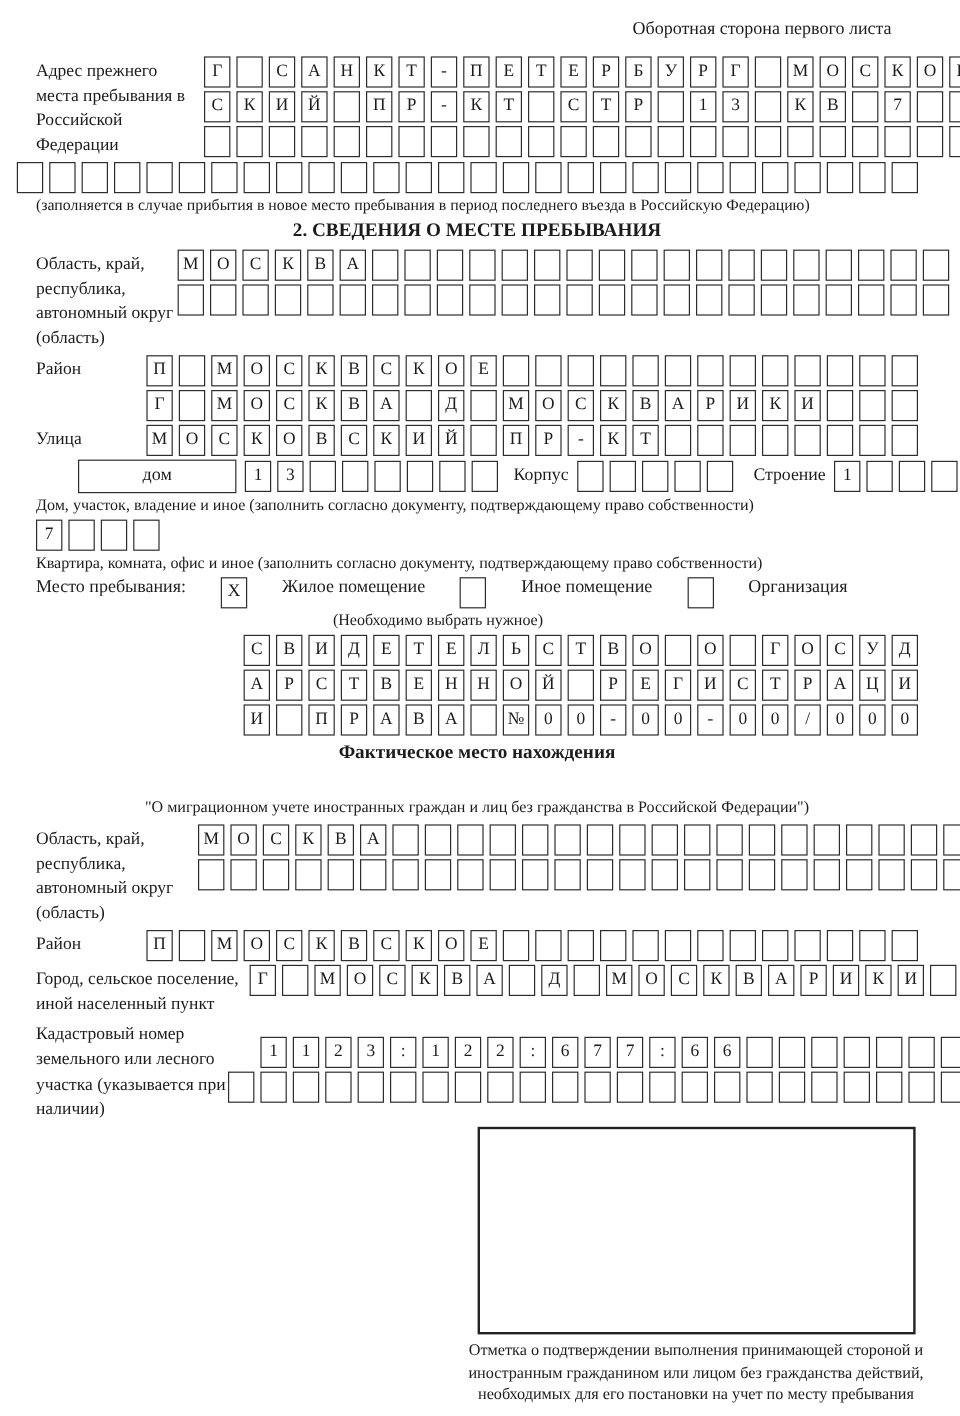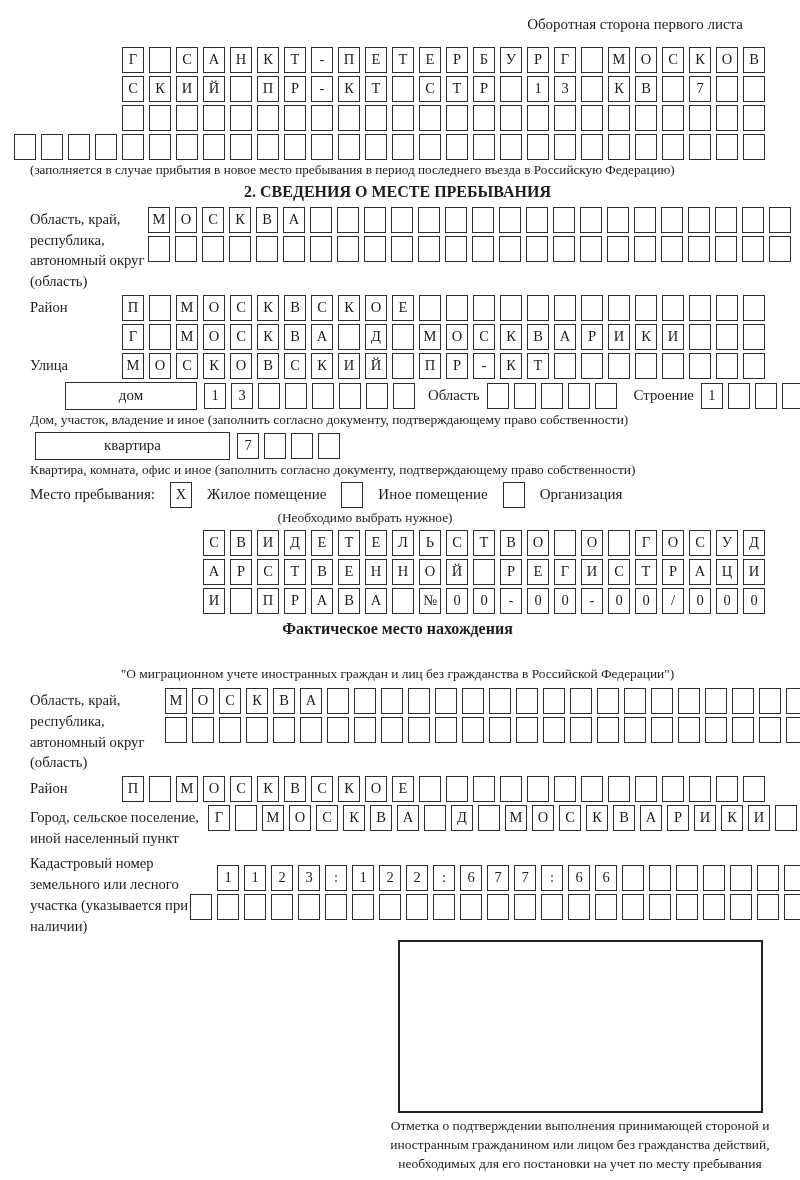--- a/index.html
+++ b/index.html
@@ -26,37 +26,38 @@
     background:#fff;
   }
   .cap  { font-size:13.2px; margin:2px 0 5px; }
   .capl { font-size:13.4px; margin:1px 0 4px; }
   .stitle { font-weight:bold; font-size:16px; text-align:center; margin:5px 0 6px; }
 
   .hrow { display:flex; align-items:center; gap:7px; margin:3px 0 2px; }
   .wbox { border:1.6px solid #2d2d2d; height:28px; font-size:15px; text-align:center; line-height:25px; flex:0 0 auto; }
   .ilabel { font-size:14.8px; }
 
-  .cbrow { display:flex; align-items:center; gap:11px; font-size:15px; margin:4px 0 2px; }
+  .cbrow { display:flex; gap:25px; font-size:15px; margin:4px 0 2px; }
   .cbrow .cell { margin:0 4px; }
   .choose-cap { font-size:13.4px; width:430px; margin-left:120px; text-align:center; margin-bottom:4px; }
 
   .fact-cap { font-size:13.4px; text-align:center; line-height:1.5; margin-bottom:4px; }
 
   .stamp-box { width:365px; height:173px; border:2px solid #222; margin-left:368px; margin-top:4px; }
   .stamp-cap { width:380px; margin-left:360px; font-size:13.5px; text-align:center; line-height:1.38; margin-top:4px; }
 
   .mt2{margin-top:2px} .mt6{margin-top:6px}
 </style>
 </head>
 <body>
 
 <div class="hdr-note">Оборотная сторона первого листа</div>
 
 <div class="field">
+  <div class="flabel" style="width:140px">Адрес прежнего места пребывания в Российской Федерации</div>
   <div class="rows">
     <div class="grid">
         <span class="cell">Г</span>
         <span class="cell"></span>
         <span class="cell">С</span>
         <span class="cell">А</span>
         <span class="cell">Н</span>
         <span class="cell">К</span>
         <span class="cell">Т</span>
         <span class="cell">-</span>
@@ -323,40 +324,39 @@
   <div class="grid left">
       <span class="cell">1</span>
       <span class="cell">3</span>
       <span class="cell"></span>
       <span class="cell"></span>
       <span class="cell"></span>
       <span class="cell"></span>
       <span class="cell"></span>
       <span class="cell"></span>
     </div>
-  <span class="ilabel" style="margin-left:6px">Область</span>
+  <span class="ilabel" style="margin-left:6px">Корпус</span>
   <div class="grid left">
       <span class="cell"></span>
       <span class="cell"></span>
       <span class="cell"></span>
       <span class="cell"></span>
       <span class="cell"></span>
     </div>
   <span class="ilabel" style="margin-left:10px">Строение</span>
   <div class="grid left">
       <span class="cell">1</span>
       <span class="cell"></span>
       <span class="cell"></span>
       <span class="cell"></span>
     </div>
 </div>
 <div class="capl">Дом, участок, владение и иное (заполнить согласно документу, подтверждающему право собственности)</div>
 
 <div class="hrow">
-  <div class="wbox" style="width:195px;margin-left:5px">квартира</div>
   <div class="grid left">
       <span class="cell">7</span>
       <span class="cell"></span>
       <span class="cell"></span>
       <span class="cell"></span>
     </div>
 </div>
 <div class="capl">Квартира, комната, офис и иное (заполнить согласно документу, подтверждающему право собственности)</div>
 
 <div class="cbrow">

